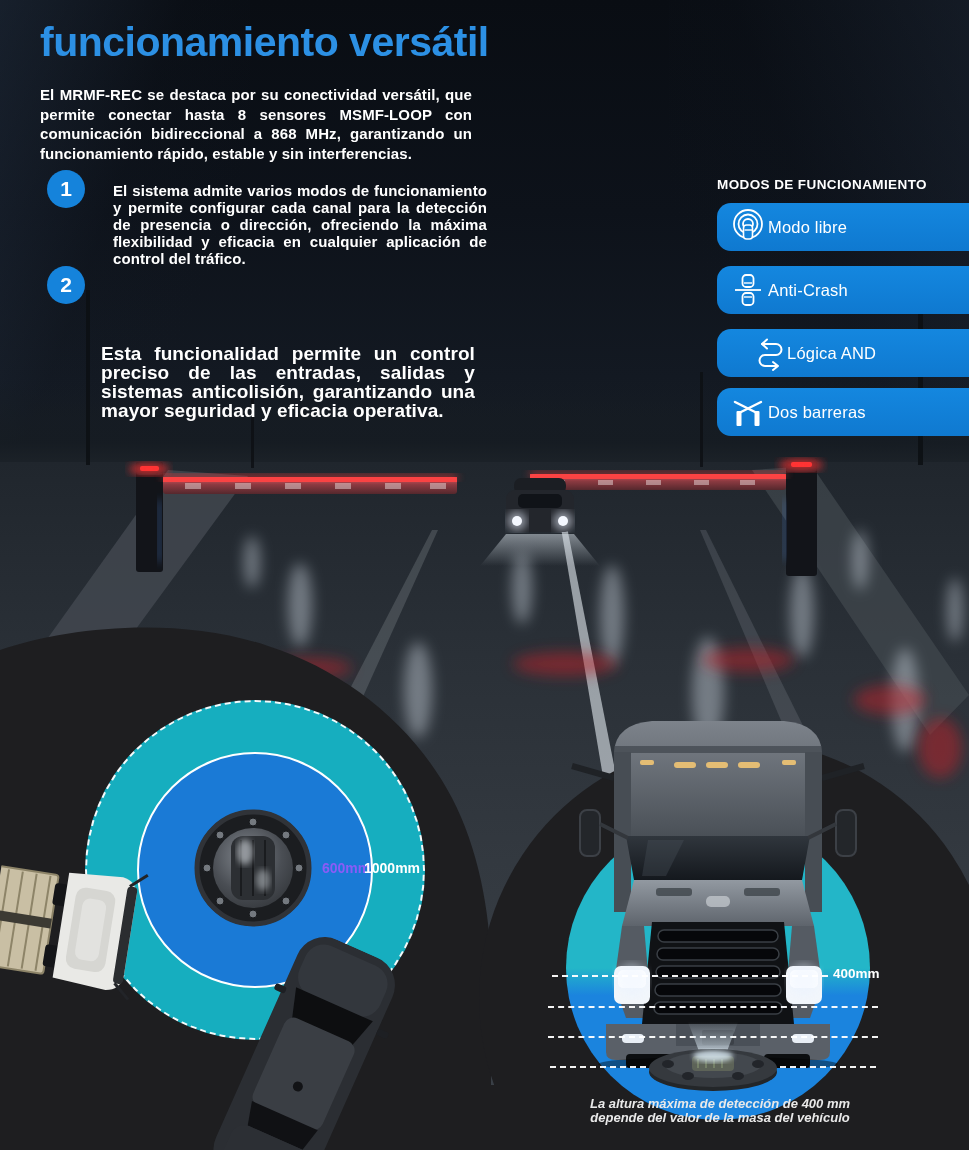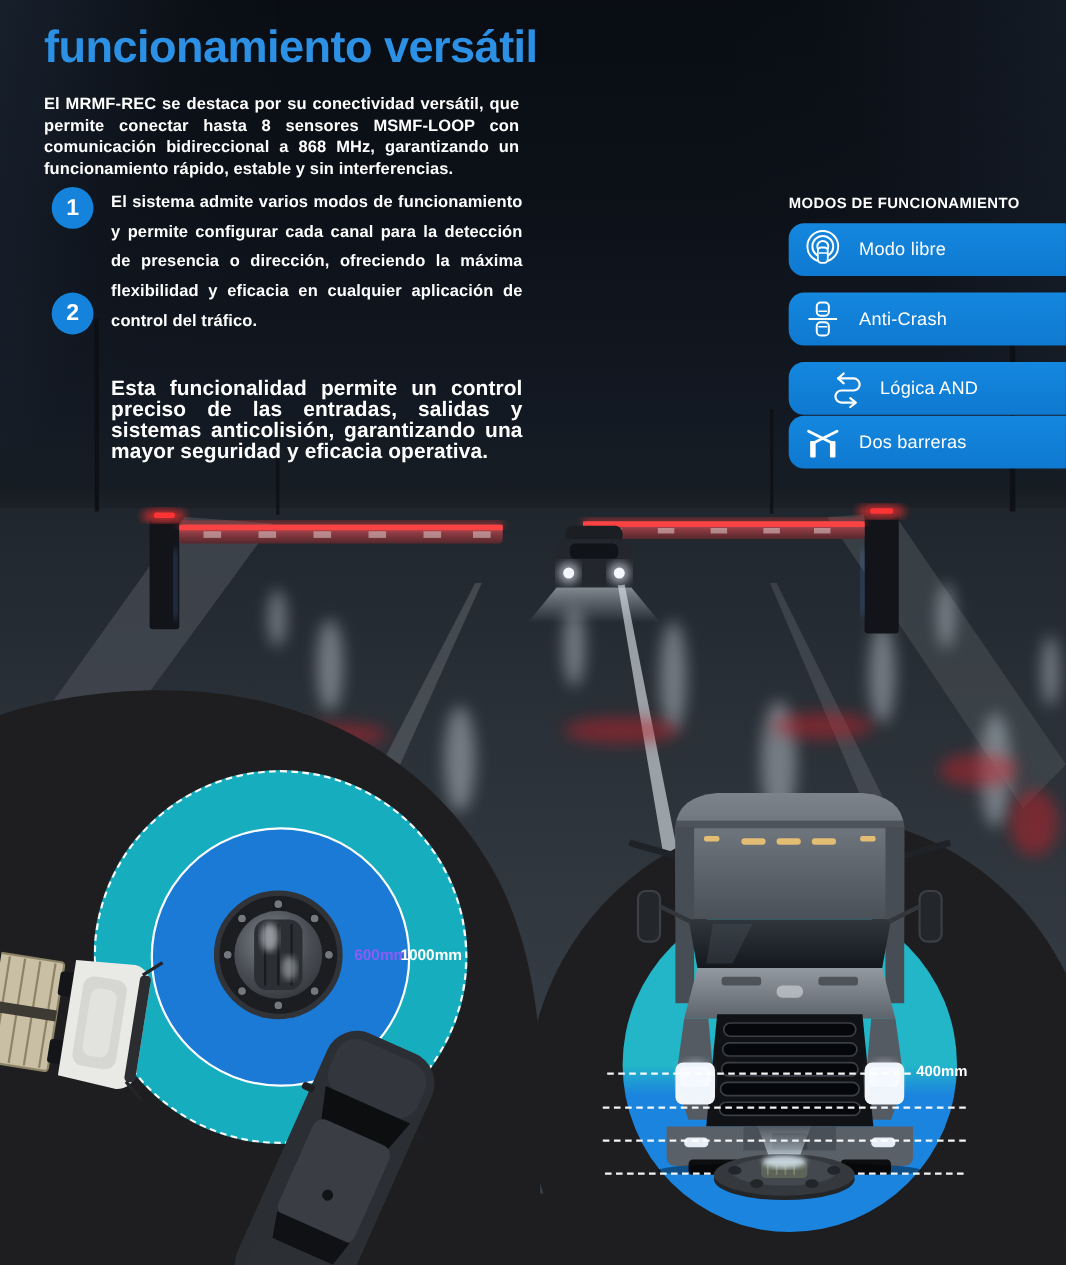--- a/index.html
+++ b/index.html
@@ -26,33 +26,33 @@
   
   .content{position:absolute;inset:0;z-index:4;color:#fff;}
   .title{position:absolute;left:40px;top:-8px;font-size:41px;font-weight:800;
          letter-spacing:-.5px;color:#2C90E4;}
   .intro{position:absolute;left:40px;top:70px;width:432px;font-size:15px;font-weight:700;
          line-height:19.5px;text-align:justify;letter-spacing:.1px;}
   .feature{position:absolute;left:47px;display:flex;gap:16px;}
   .f1{top:170px;} .f2{top:266px;}
   .num-badge{flex:0 0 auto;width:38px;height:38px;border-radius:50%;background:#1583DB;
          display:flex;align-items:center;justify-content:center;font-size:21px;font-weight:700;}
-  .feature p{margin:0;width:374px;font-size:15px;font-weight:700;line-height:27px;
+  .feature p{margin:12px;width:374px;font-size:15px;font-weight:700;line-height:17px;
          text-align:justify;letter-spacing:.1px;}
   .extra{position:absolute;left:101px;top:344px;width:374px;margin:0;font-size:19px;
          font-weight:700;line-height:19px;text-align:justify;letter-spacing:.1px;}
 
   
   .modes-header{position:absolute;left:717px;top:177px;font-size:13.5px;font-weight:700;
          letter-spacing:.4px;color:#fff;text-align:center;}
   .mode-btn{position:absolute;left:717px;right:0;height:48px;border-radius:14px 0 0 14px;
          background:linear-gradient(180deg,#1487DF 0%,#0F79D0 100%);
-         display:flex;align-items:center;gap:15px;padding-left:13px;box-sizing:border-box;
+         display:flex;align-items:center;gap:2px;padding-left:13px;box-sizing:border-box;
          cursor:pointer;}
-  .mb1{top:203px;} .mb2{top:266px;} .mb3{top:329px;padding-left:32px;} .mb4{top:378px;}
+  .mb1{top:203px;} .mb2{top:266px;} .mb3{top:329px;padding-left:32px;} .mb4{top:388px;}
   .mode-label{font-size:16.5px;font-weight:500;color:#fff;letter-spacing:.2px;}
   .mode-ic{width:36px;height:36px;flex:0 0 auto;}
 
   
   .det-outer{position:absolute;left:85px;top:700px;width:336px;height:336px;border-radius:50%;
          background:#16AEBF;border:2px dashed rgba(255,255,255,.95);z-index:3;}
   .det-inner{position:absolute;left:50px;top:50px;width:232px;height:232px;border-radius:50%;
          background:#1A7AD6;border:2px solid #fff;}
   .lbl-600{position:absolute;left:322px;top:860px;font-size:14px;font-weight:700;color:#8b5cf6;z-index:3;}
   .lbl-1000{position:absolute;left:364px;top:860px;font-size:14px;font-weight:700;color:#fff;z-index:3;}
@@ -436,15 +436,19 @@
           <line x1="9" y1="19" x2="31" y2="8"></line>
             <line x1="27" y1="19" x2="5" y2="8"></line>
         </g>
         <rect x="6.5" y="17" width="5" height="15" rx="1" fill="#fff"></rect>
         <rect x="24.5" y="17" width="5" height="15" rx="1" fill="#fff"></rect>
       </svg>
       <span class="mode-label">Dos barreras</span>
     </div>
 
 
+    <div class="caption">
+      <div>La altura máxima de detección de 400 mm</div>
+      <div>depende del valor de la masa del vehículo</div>
+    </div>
   </div>
 
 </div>
 
 </body></html>

